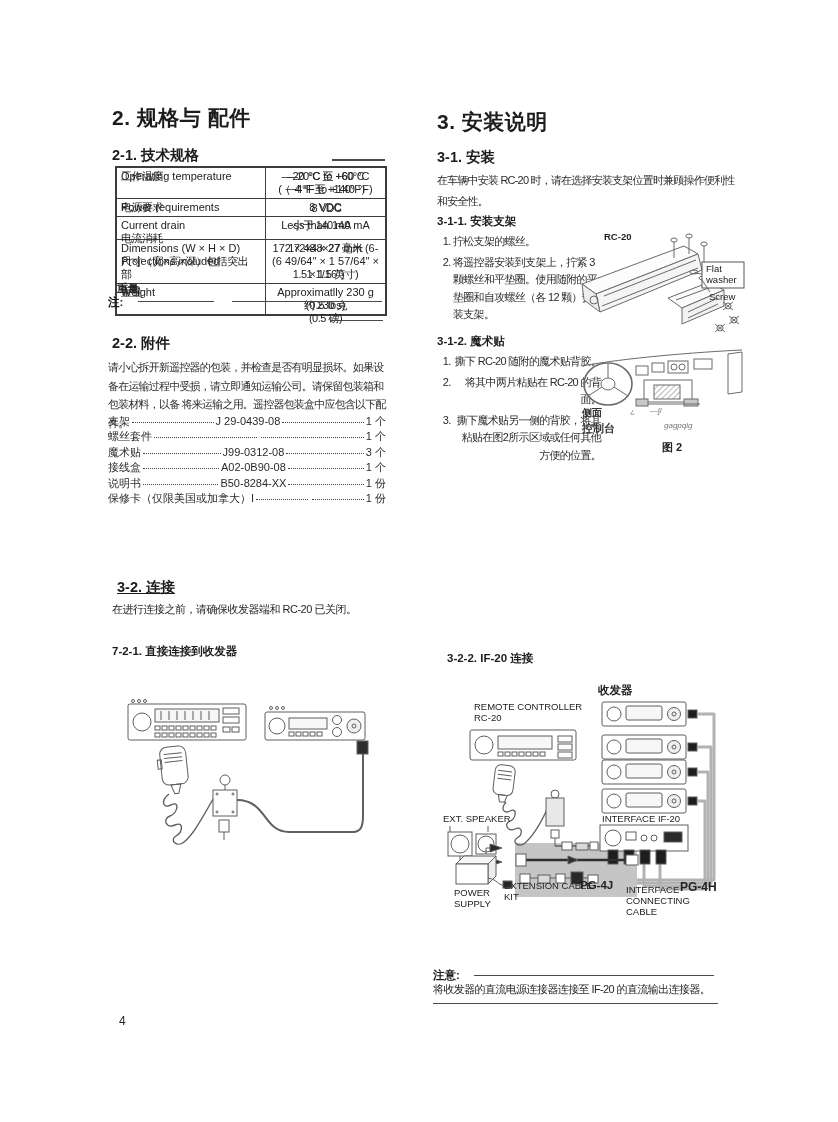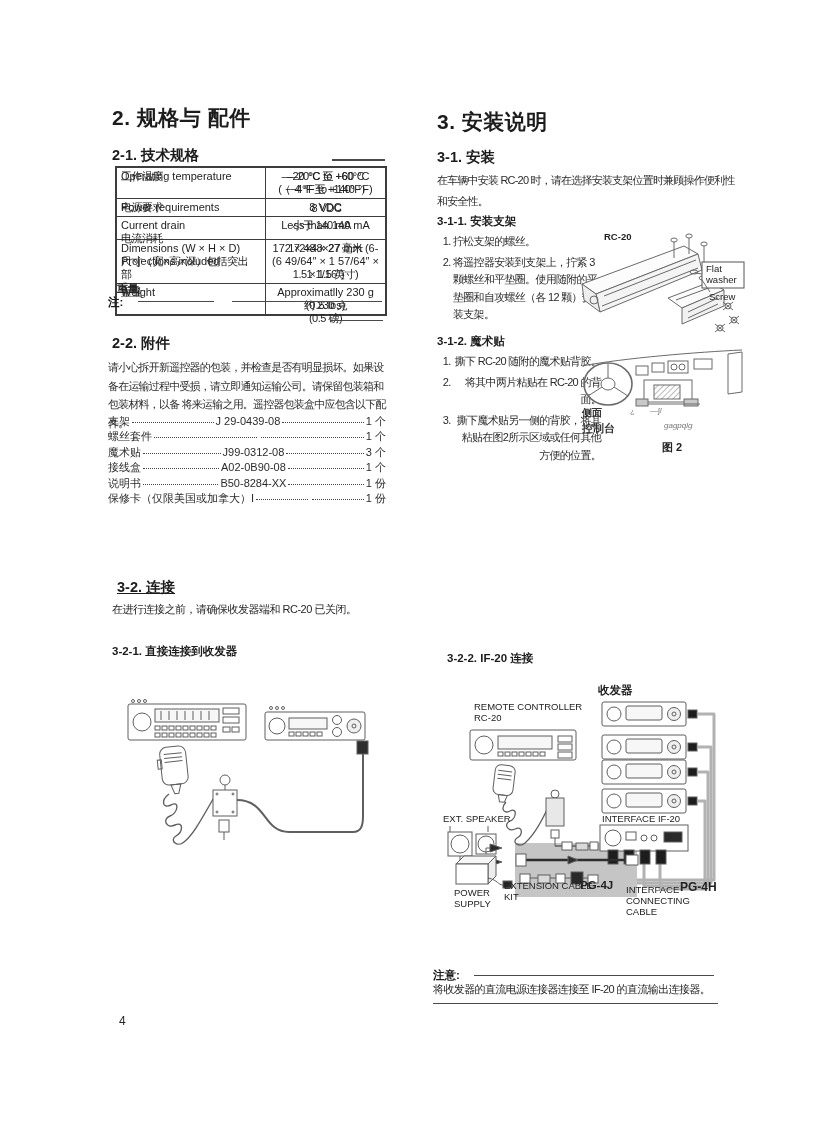--- a/index.html
+++ b/index.html
@@ -267,21 +267,21 @@
   </svg>
   <div class="abs" style="left:582px;top:406px;font-size:10px;font-weight:bold;color:#333;">侧面</div>
   <div class="abs artifact" style="left:630px;top:407px;">¿</div>
   <div class="abs artifact" style="left:650px;top:406px;">—ʃ/</div>
   <div class="abs" style="left:582px;top:421px;font-size:11px;font-weight:bold;color:#333;">控制台</div>
   <div class="abs artifact" style="left:664px;top:421px;font-style:italic;">gagpqlg</div>
   <div class="abs" style="left:662px;top:440px;font-size:11px;font-weight:bold;color:#222;">图 2</div>
 
   <div class="abs h2" style="left:117px;top:578px;text-decoration:underline;">3-2. 连接</div>
   <div class="abs" style="left:112px;top:602px;font-size:11px;letter-spacing:-0.5px;white-space:nowrap;">在进行连接之前，请确保收发器端和 RC-20 已关闭。</div>
-  <div class="abs h3" style="left:112px;top:644px;">3-2-1. 直接连接到收发器</div>
+  <div class="abs h3" style="left:112px;top:644px;">7-2-1. 直接连接到收发器</div>
 
   <svg class="abs" style="left:125px;top:694px;" width="250" height="160" viewBox="0 0 250 160">
     <g stroke="#5f5f5f" fill="none" stroke-width="1">
       <g>
         <circle cx="8" cy="7" r="1.5"></circle>
           <circle cx="14" cy="7" r="1.5"></circle>
           <circle cx="20" cy="7" r="1.5"></circle>
         <rect x="3" y="10" width="118" height="36" rx="2" fill="#ffffff"></rect>
         <circle cx="17" cy="28" r="9"></circle>
         <rect x="30" y="15" width="64" height="13" fill="#f7f7f7"></rect>

